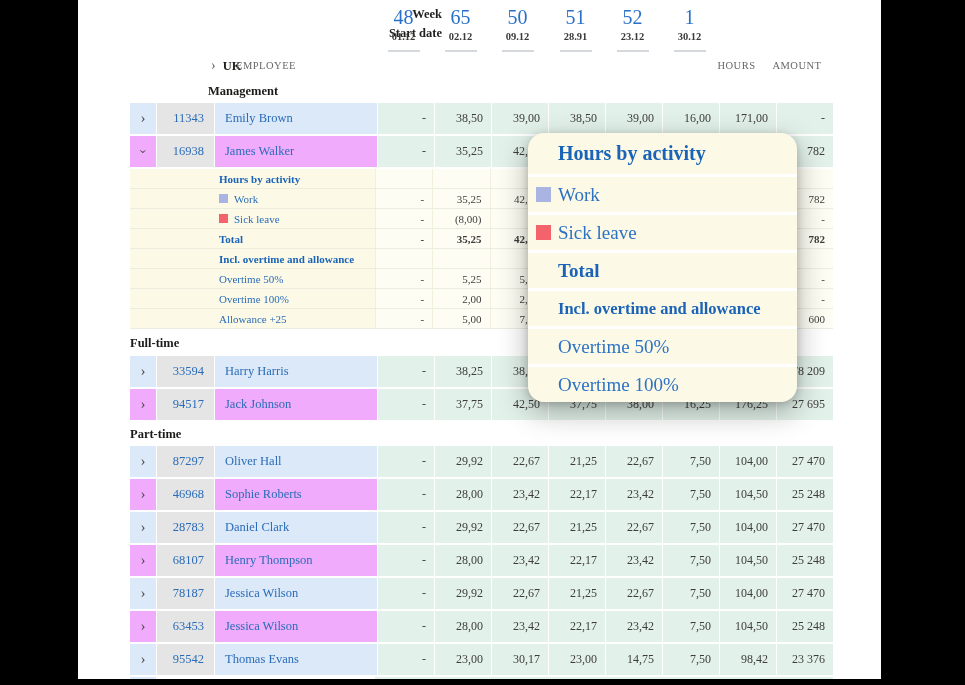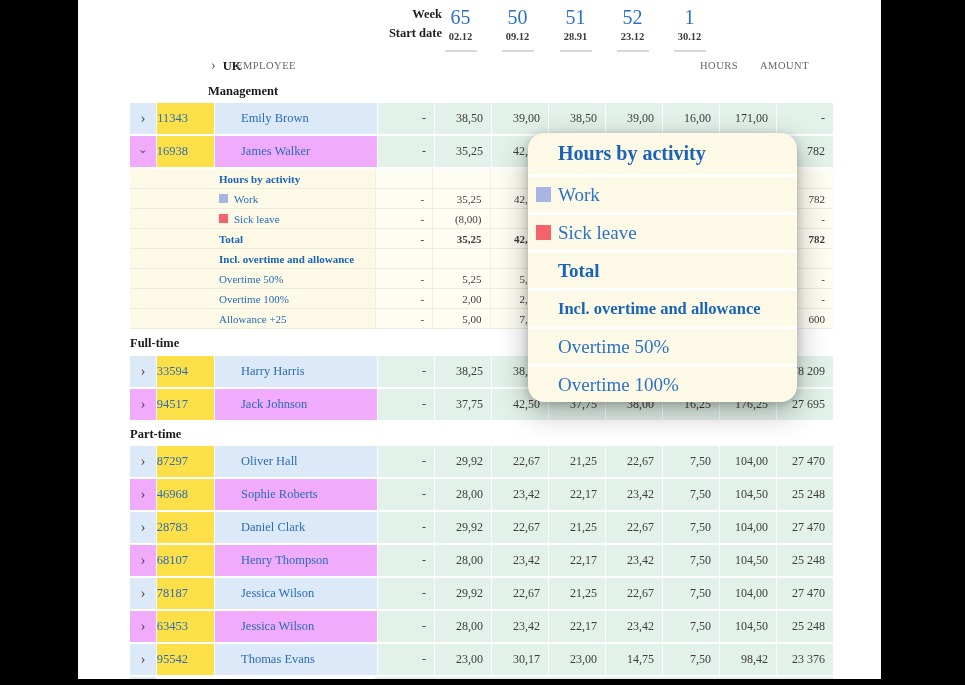--- a/index.html
+++ b/index.html
@@ -12,34 +12,34 @@
           font-weight:bold;color:#201f1e;}
   .wcol{position:absolute;top:0;width:57px;text-align:center;cursor:pointer;}
   .wnum{font-size:20px;color:#2970c8;line-height:26px;margin-top:4px;}
   .wdate{font-size:10.5px;font-weight:600;color:#3b3a39;margin-top:1px;}
   .wline{width:32px;height:2px;background:#d5d9de;margin:8px auto 0 auto;}
 
   .regrow{position:absolute;left:133px;top:58px;height:16px;display:flex;align-items:center;}
   .regchv{color:#605e5c;font-size:14px;margin-right:7px;line-height:14px;}
   .regname{font-size:12.5px;font-weight:bold;color:#201f1e;cursor:pointer;}
   .colhdr{position:absolute;top:60px;font-size:10.5px;color:#6a6867;letter-spacing:.5px;cursor:pointer;}
-  .colhdr.right{text-align:left;}
+  .colhdr.right{text-align:center;}
 
   .group{position:absolute;left:130px;font-size:12.5px;font-weight:bold;color:#1b1a19;}
 
   
   .row{position:absolute;left:130px;width:703px;height:31px;display:grid;
        grid-template-columns:26px 57px 162px repeat(8,1fr);column-gap:1px;}
   .cell{display:flex;align-items:center;font-size:12px;}
   .c-chev{justify-content:center;cursor:pointer;}
   .chv{color:#4f4d4b;font-size:15px;line-height:15px;display:inline-block;}
   .chv.open{transform:rotate(90deg);}
-  .c-id{background:#fde047;color:#2b6cb8;justify-content:flex-end;padding-right:26px;
+  .c-id{background:#e5e5e5;color:#2b6cb8;justify-content:flex-end;padding-right:10px;
         font-size:12.5px;cursor:pointer;}
-  .c-name{color:#2b6cb8;padding-left:26px;font-size:12.5px;cursor:pointer;}
+  .c-name{color:#2b6cb8;padding-left:10px;font-size:12.5px;cursor:pointer;}
   .c-val{background:#e2f1ea;justify-content:flex-end;padding-right:8px;color:#3f3d3b;}
   .r-blue .c-chev,.r-blue .c-name{background:#dbe9f8;}
   .r-white .c-chev,.r-white .c-name{background:#f0abfc;}
 
   
   .detail{position:absolute;left:130px;top:169px;width:703px;height:160px;background:#fcfae6;}
   .drow{height:20px;display:grid;grid-template-columns:84px 161px repeat(8,1fr);
         border-bottom:1px solid #ecedde;box-sizing:border-box;}
   .dspacer{}
   .dlabel{display:flex;align-items:center;gap:6px;padding-left:5px;font-size:11px;color:#2b6cb8;}
@@ -71,20 +71,25 @@
 </style>
 </head>
 <body>
 
 <div class="stage">
 <div class="app">
 
   <div class="hlabel" style="top:7px">Week</div>
   <div class="hlabel" style="top:26px">Start date</div>
 
+  <div class="wcol" style="left:297px">
+    <div class="wnum">48</div>
+    <div class="wdate">01.12</div>
+    <div class="wline"></div>
+  </div>
   <div class="wcol" style="left:354px">
     <div class="wnum">65</div>
     <div class="wdate">02.12</div>
     <div class="wline"></div>
   </div>
   <div class="wcol" style="left:411px">
     <div class="wnum">50</div>
     <div class="wdate">09.12</div>
     <div class="wline"></div>
   </div>

